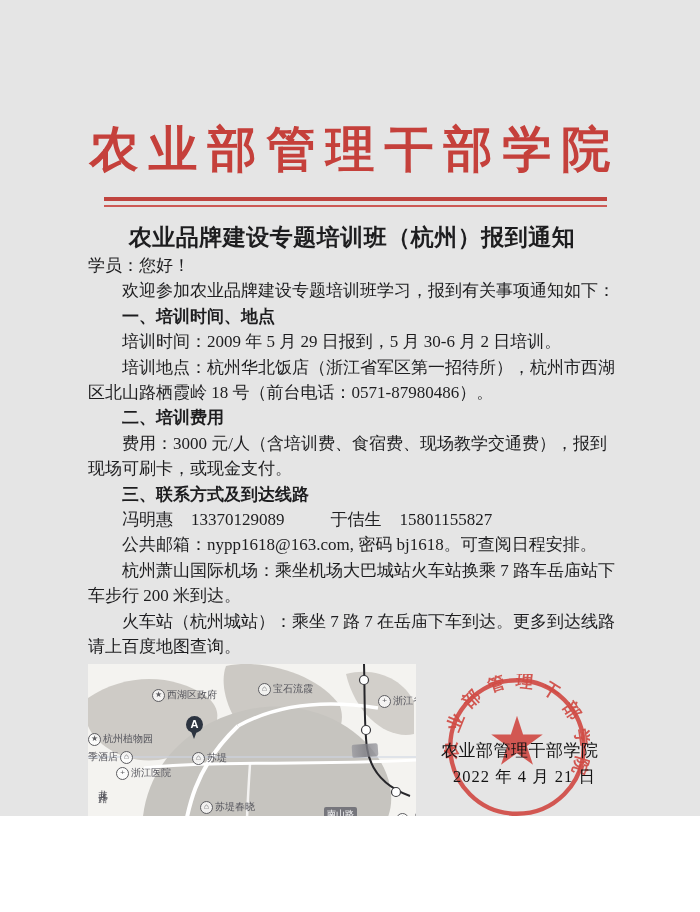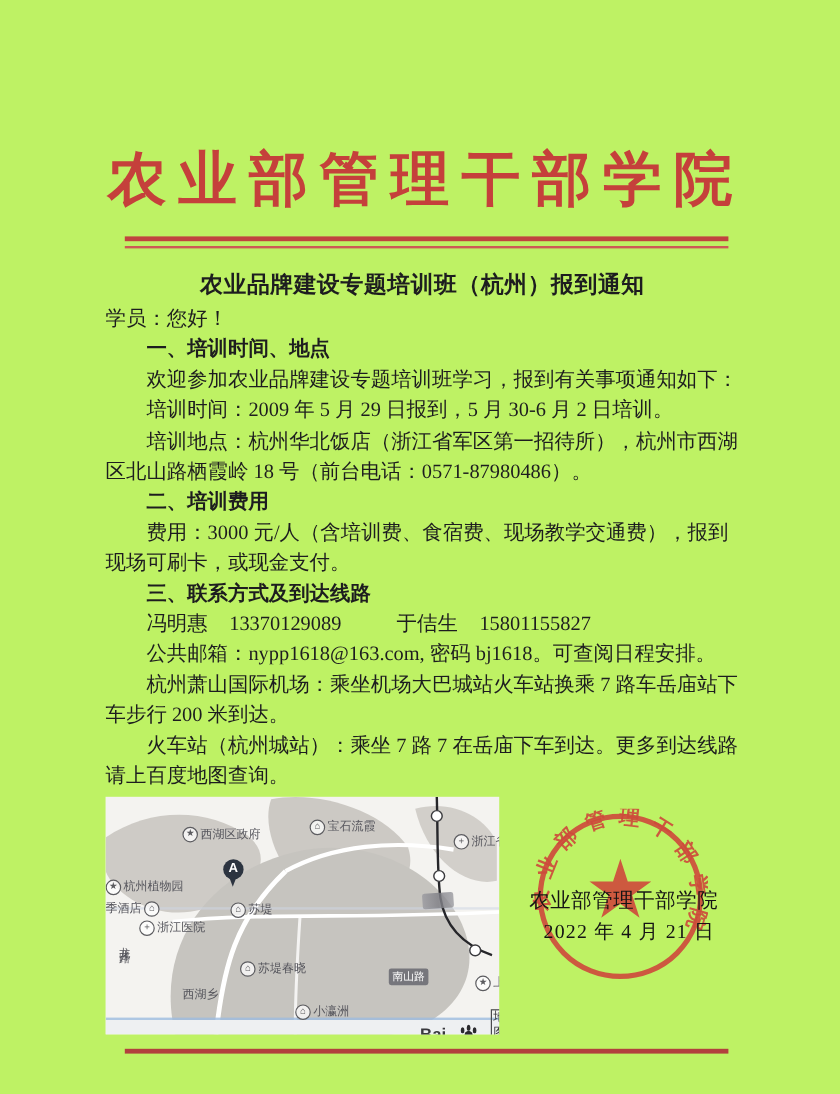--- a/index.html
+++ b/index.html
@@ -1,28 +1,28 @@
 <!DOCTYPE html>
 <html><head>
 <meta charset="utf-8">
 <style>
   html,body{margin:0;padding:0;background:#ffffff;}
-  .page{position:relative;width:700px;height:912px;background:#bef264;overflow:hidden;
+  .page{position:relative;width:700px;height:816px;background:#e5e5e5;overflow:hidden;
         font-family:"Liberation Serif","DejaVu Serif",serif;color:#1d1d1f;}
 
   
   .letterhead{position:absolute;top:116px;left:0;width:700px;text-align:center;
     font-size:49px;font-weight:bold;color:#c5403b;letter-spacing:10px;text-indent:10px;
     line-height:68px;white-space:nowrap;}
   .head-rule{position:absolute;top:197px;left:104px;width:503px;height:4px;
     border-top:4px solid #c0443f;border-bottom:2px solid #cd5a55;}
 
   
   .doc-body{position:absolute;top:223px;left:88px;width:528px;font-size:17px;line-height:25.4px;}
-  .doc-title{font-size:19px;font-weight:bold;text-align:center;line-height:30px;margin:0 0 3px 0;letter-spacing:.5px;}
+  .doc-title{font-size:23px;font-weight:bold;text-align:center;line-height:30px;margin:0 0 3px 0;letter-spacing:.5px;}
   .doc-body p{margin:0;}
   .indent{text-indent:2em;}
   .bold{font-weight:bold;}
   .contacts{text-indent:2em;}
   .c-name{margin-right:18px;}
   .c-gap{margin-right:46px;}
 
   
   .map{position:absolute;left:88px;top:664px;width:328px;height:198px;overflow:hidden;
        background:#f5f4f1;font-family:"Liberation Sans","DejaVu Sans",sans-serif;}
@@ -58,23 +58,23 @@
 <body>
 
 <div class="page">
 
   <div class="letterhead">农业部管理干部学院</div>
   <div class="head-rule"></div>
 
   <div class="doc-body">
     <p class="doc-title">农业品牌建设专题培训班（杭州）报到通知</p>
     <p>学员：您好！</p>
+    <p class="indent">欢迎参加农业品牌建设专题培训班学习，报到有关事项通知如下：</p>
+
     <p class="indent bold">一、培训时间、地点</p>
-
-    <p class="indent">欢迎参加农业品牌建设专题培训班学习，报到有关事项通知如下：</p>
     <p class="indent">培训时间：2009 年 5 月 29 日报到，5 月 30-6 月 2 日培训。</p>
     <p class="indent">培训地点：杭州华北饭店（浙江省军区第一招待所），杭州市西湖区北山路栖霞岭 18 号（前台电话：0571-87980486）。</p>
 
     <p class="indent bold">二、培训费用</p>
     <p class="indent">费用：3000 元/人（含培训费、食宿费、现场教学交通费），报到现场可刷卡，或现金支付。</p>
 
     <p class="indent bold">三、联系方式及到达线路</p>
     <p class="contacts">
       <span class="c-name">冯明惠</span><span class="c-gap">13370129089</span><span class="c-name">于佶生</span><span>15801155827</span>
     </p>

